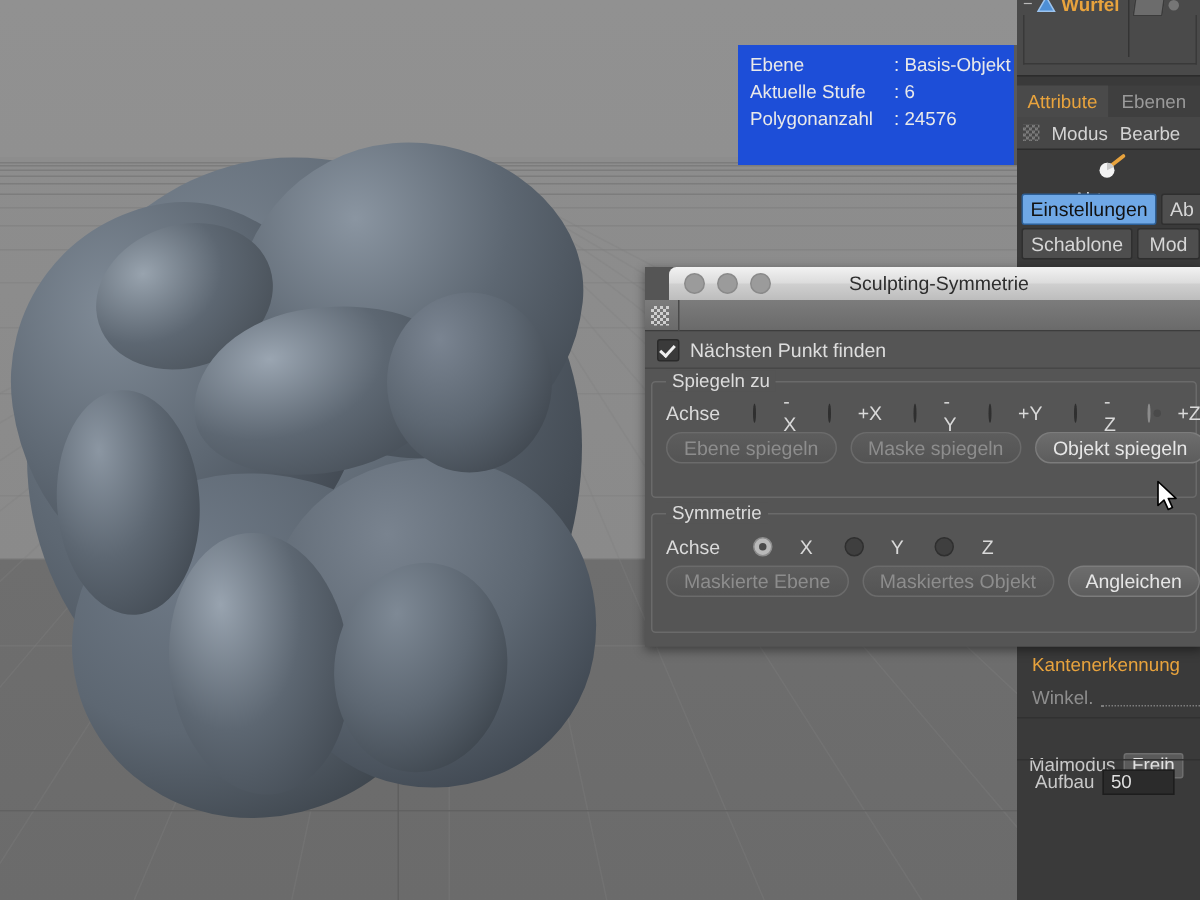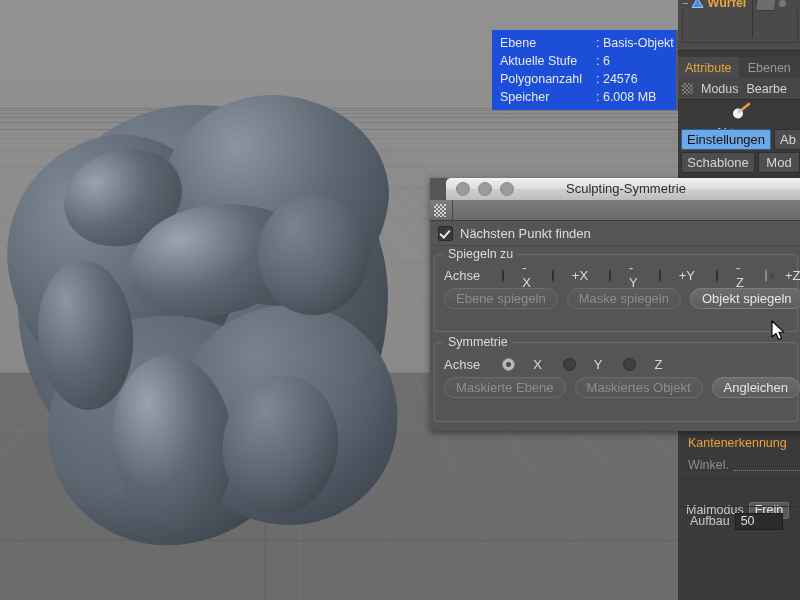--- a/index.html
+++ b/index.html
@@ -203,24 +203,20 @@
       <span class="iv">: Basis-Objekt</span>
     </div>
     <div class="irow">
       <span class="ik">Aktuelle Stufe</span>
       <span class="iv">: 6</span>
     </div>
     <div class="irow">
       <span class="ik">Polygonanzahl</span>
       <span class="iv">: 24576</span>
     </div>
-    <div class="irow">
-      <span class="ik">Speicher</span>
-      <span class="iv">: 6.008 MB</span>
-    </div>
   </div>
 
   <div id="rightPanel">
 
     <div class="objMgr">
       <div class="innerbox"></div>
       <div class="colsplit"></div>
       <div class="objRow">
         <span class="om-min">−</span>
         <span class="tri-ico">

